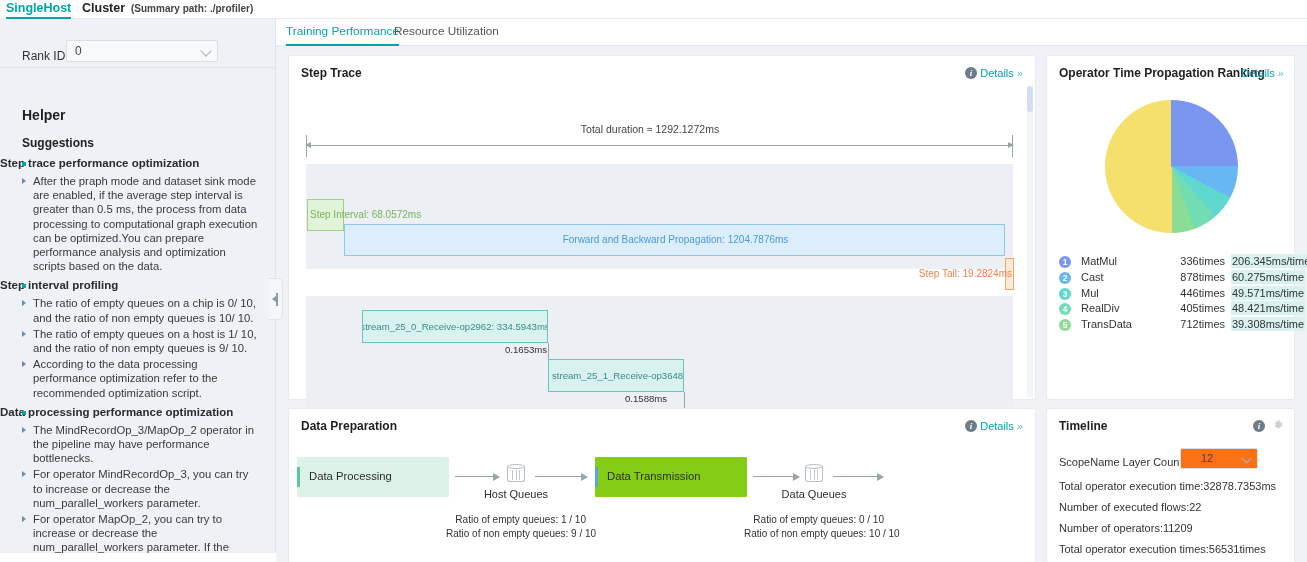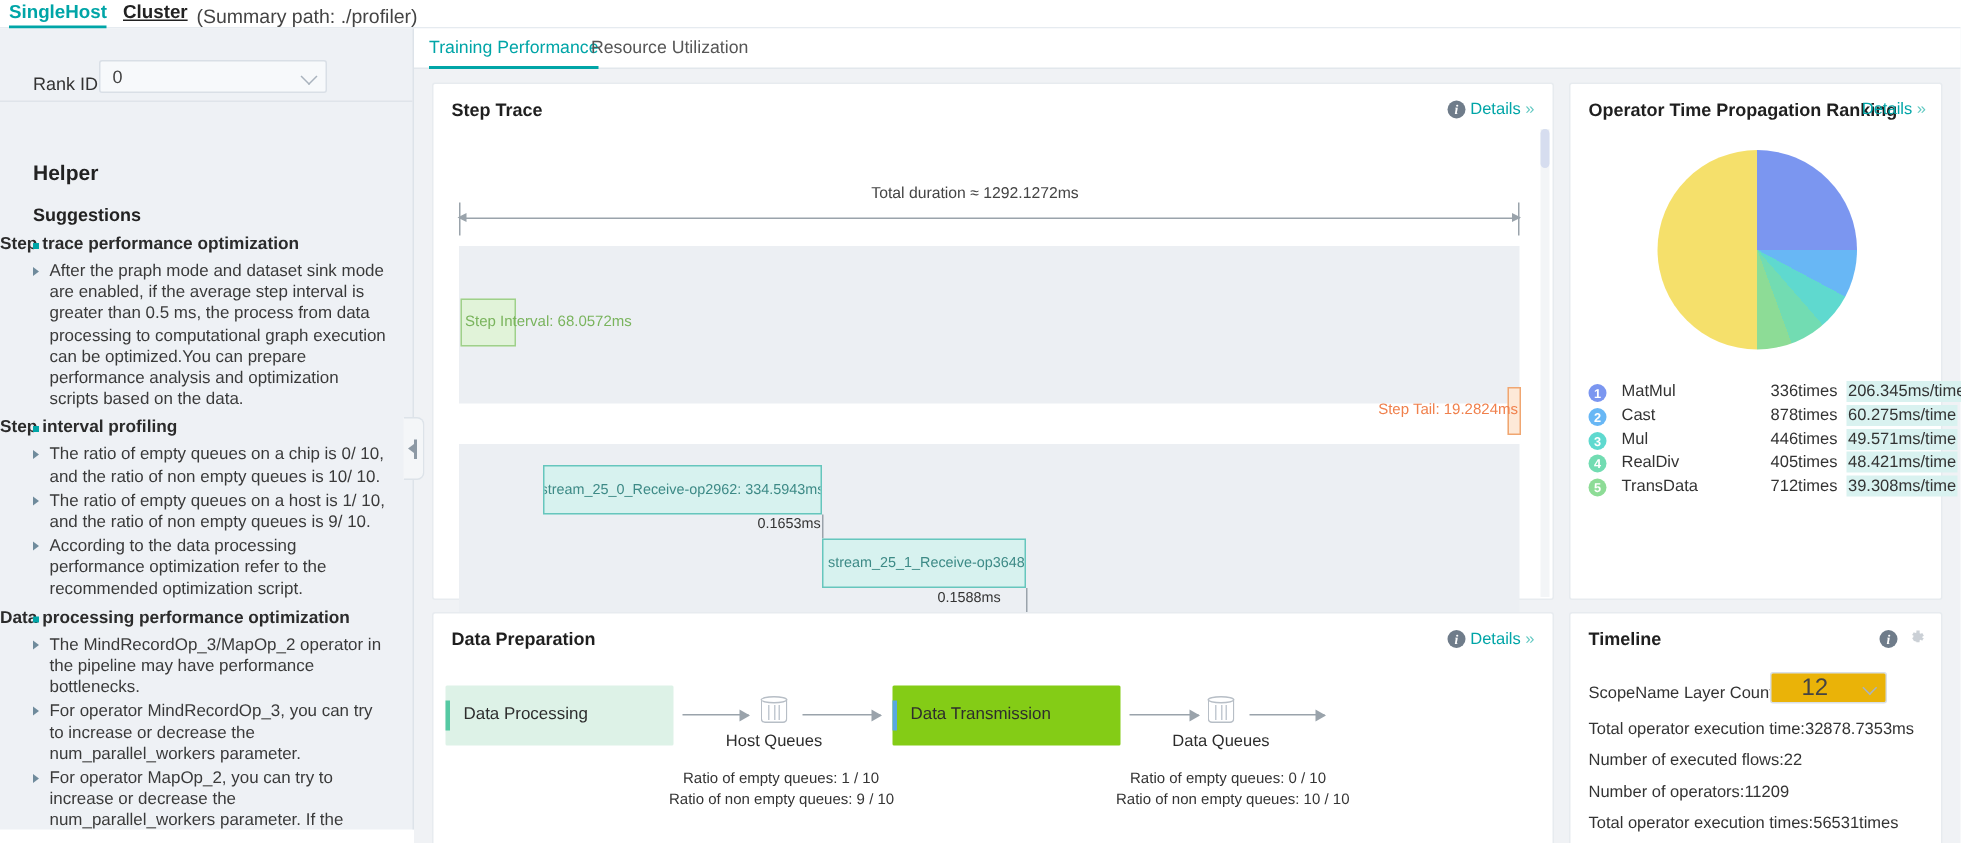--- a/index.html
+++ b/index.html
@@ -15,24 +15,24 @@
   
   #topbar {
     position: absolute; left: 0; top: 0; width: 1307px; height: 19px;
     background: #fff; border-bottom: 1px solid #e6ebf0;
   }
   .top-tab {
     position: absolute; top: 0; height: 19px; line-height: 17px;
     font-size: 12.5px; font-weight: bold; cursor: pointer; white-space: nowrap;
   }
   #tab-singlehost { left: 6px; color: #00a5a7; border-bottom: 2.5px solid #00a5a7; }
-  #tab-cluster { left: 82px; color: #222; text-decoration: underline; }
+  #tab-cluster { left: 82px; color: #222; }
   #summary-path {
-    position: absolute; left: 131px; top: 3px; font-size: 13px;
-    color: #444; font-weight: normal; white-space: nowrap;
+    position: absolute; left: 131px; top: 3px; font-size: 10px;
+    color: #444; font-weight: bold; white-space: nowrap;
   }
 
   
   #sidebar {
     position: absolute; left: 0; top: 19px; width: 276px; height: 534px;
     background: #eef1f5; border-right: 1px solid #dde3e9;
     overflow: hidden;
   }
   #rank-row {
     position: absolute; left: 0; top: 9px; width: 276px; height: 40px;
@@ -293,22 +293,22 @@
   
   #card-timeline { left: 770px; top: 389px; width: 249px; height: 166px; }
   #tl-info { right: 29px; top: 11px; }
   #tl-gear {
     position: absolute; right: 10px; top: 10px; width: 13px; height: 13px;
     cursor: pointer; opacity: .45;
   }
   #tl-scope-label { position: absolute; left: 12px; top: 47px; font-size: 11px; color: #333; }
   #tl-scope-select {
     position: absolute; left: 133px; top: 39px; width: 78px; height: 21px;
-    border: 1px solid #d9dfe6; border-radius: 2px; background: #eab308;
-    font-size: 16px; color: #444; line-height: 19px; text-align: left;
+    border: 1px solid #d9dfe6; border-radius: 2px; background: #f97316;
+    font-size: 11px; color: #444; line-height: 19px; text-align: left;
     padding-left: 20px; cursor: pointer;
   }
   #tl-scope-caret {
     position: absolute; right: 7px; top: 6px; width: 7px; height: 7px;
     border-left: 1.2px solid #a9b3be; border-bottom: 1.2px solid #a9b3be;
     transform: rotate(-45deg);
   }
   .tl-stat { position: absolute; left: 12px; font-size: 11px; color: #333; white-space: nowrap; }
   #tl-s0 { top: 71px; } #tl-s1 { top: 92px; } #tl-s2 { top: 113px; } #tl-s3 { top: 134px; }
 </style>
@@ -372,20 +372,23 @@
     <div class="details-link" id="st-details">Details</div>
 
     <div id="duration-label">Total duration ≈ 1292.1272ms</div>
     <div class="tick" id="tick-l"></div>
     <div class="tick" id="tick-r"></div>
     <div id="duration-arrow"></div>
 
     <div id="band1">
       <div id="box-interval">
         <span>Step Interval: 68.0572ms</span>
+      </div>
+      <div id="box-fwbw">
+        <span>Forward and Backward Propagation: 1204.7876ms</span>
       </div>
       <div id="box-tail">
         <span>Step Tail: 19.2824ms</span>
       </div>
     </div>
 
     <div id="band2">
       <div class="sbox" id="sbox0">
         <span>stream_25_0_Receive-op2962: 334.5943ms</span>
       </div>

